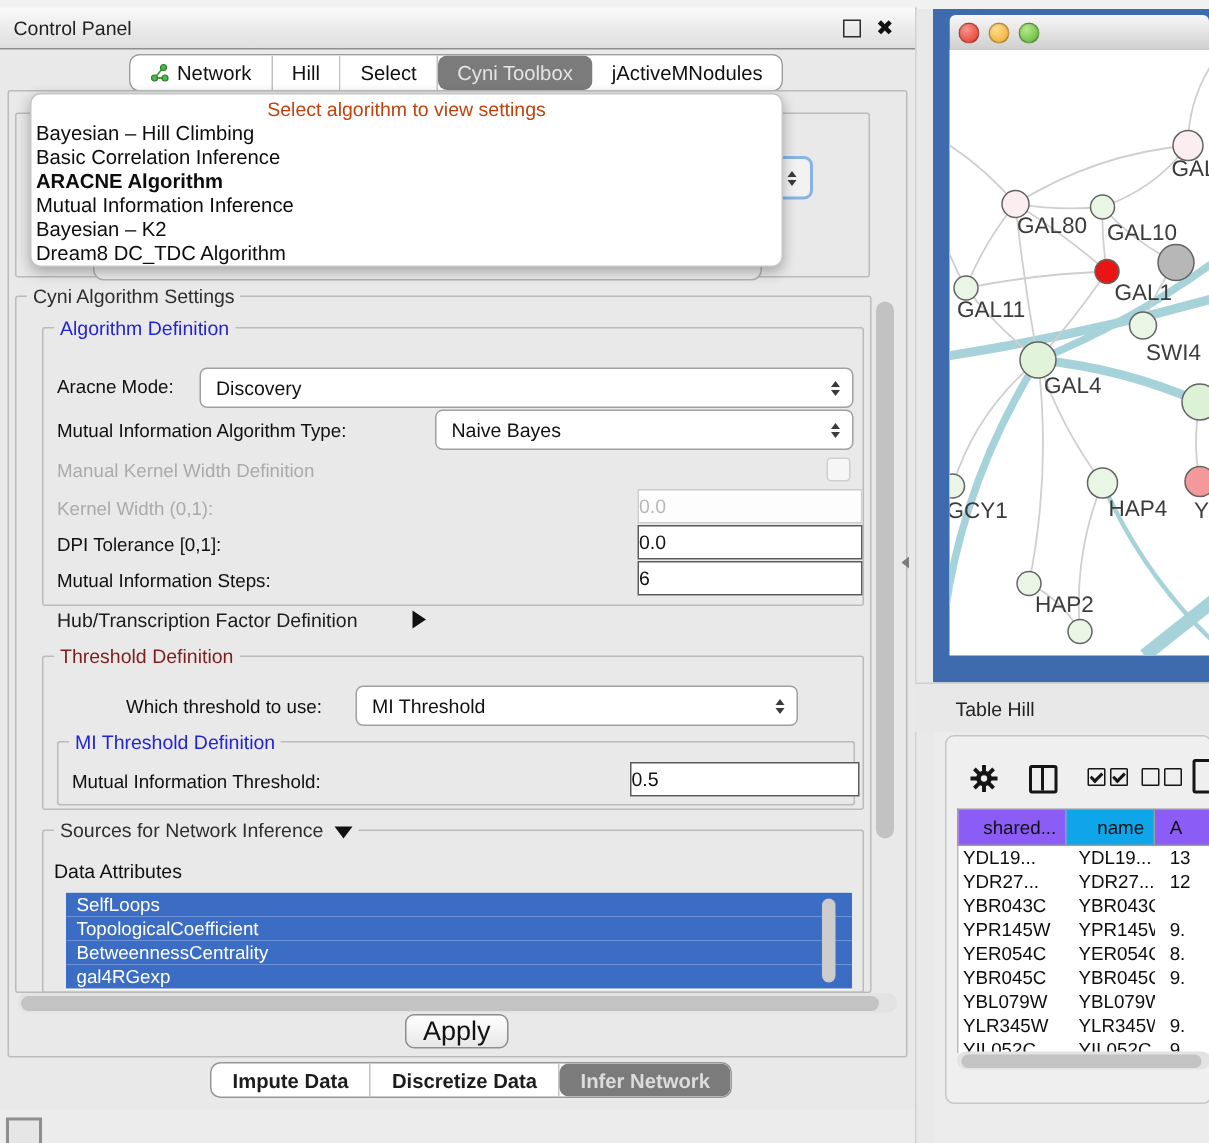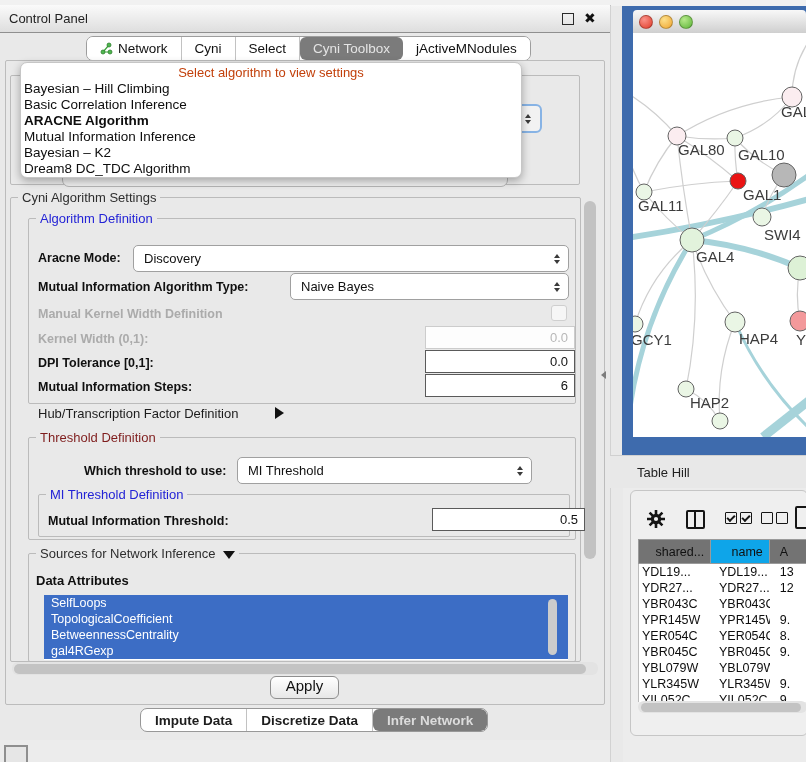--- a/index.html
+++ b/index.html
@@ -30,23 +30,23 @@
   .glabel.blue{color:#2323d6;}
   .glabel.green{color:#7f1d1d;}
   
   .combo{position:absolute;background:#fff;border:1px solid #a0a0a0;border-radius:5px;
          display:flex;align-items:center;font-size:13px;color:#111;}
   .combo .cv{margin-left:10px;flex:1;white-space:nowrap;overflow:hidden;}
   .stepper{width:14px;display:flex;flex-direction:column;align-items:center;margin-right:4px;}
   .tri-up{width:0;height:0;border-left:3.5px solid transparent;border-right:3.5px solid transparent;border-bottom:4.5px solid #3a3a3a;margin-bottom:2px;}
   .tri-dn{width:0;height:0;border-left:3.5px solid transparent;border-right:3.5px solid transparent;border-top:4.5px solid #3a3a3a;}
   .field{position:absolute;background:#fff;border:1px solid #5a5a5a;font-size:13px;color:#111;
-         text-align:right;display:flex;align-items:center;justify-content:flex-end;padding-right:6px;}
+         text-align:right;display:flex;align-items:center;justify-content:flex-start;padding-right:6px;}
   .field.dis{border-color:#cccccc;color:#b8b8b8;background:#fdfdfd;}
-  .lbl{position:absolute;font-size:12.5px;font-weight:bold;color:#101010;white-space:nowrap;}
+  .lbl{position:absolute;font-size:12.5px;font-weight:normal;color:#101010;white-space:nowrap;}
   .lbl.dis{color:#ababab;}
   .plain{position:absolute;font-size:13px;color:#1c1c1c;white-space:nowrap;}
   .chk{position:absolute;width:14px;height:14px;border:1px solid #cfcfcf;border-radius:3px;background:#f6f6f6;}
   
   .popup{left:20px;top:57px;width:500px;height:114px;background:#fff;border:1px solid #c6c6c6;
          border-radius:7px;box-shadow:0 3px 9px rgba(0,0,0,.3);z-index:30;overflow:hidden;}
   .popup .prompt{text-align:center;color:#c2410c;font-size:13px;height:16px;line-height:15px;margin-top:2px;}
   .popup-item{font-size:13.5px;line-height:16px;height:16px;padding-left:3px;color:#0d0d0d;white-space:nowrap;}
   .popup-item.hl{font-weight:bold;}
   .bgcombo{left:62px;top:150px;width:430px;height:30px;background:#ededed;border:1px solid #b3b3b3;
@@ -54,22 +54,22 @@
   .capcombo{left:514px;top:99px;width:24px;height:25px;background:#f2f2f2;border:2px solid #87b3e5;
             border-radius:6px;z-index:6;display:flex;align-items:center;justify-content:center;flex-direction:column;}
   
   .attrlist{left:44px;top:590px;width:524px;height:65px;background:#fff;overflow:hidden;}
   .attr-item{height:16px;line-height:16px;font-size:12.5px;color:#fff;background:#3c6dc5;padding-left:7px;}
   .vthumb{position:absolute;background:#c2c2c2;border-radius:6px;}
   .hscroll{position:absolute;background:#e3e3e3;border-radius:6px;}
   .hthumb{position:absolute;background:#c3c3c3;border-radius:5px;}
   
   .applybtn{left:270px;top:671px;width:67px;height:21px;border:1px solid #8e8e8e;border-radius:6px;
-            background:linear-gradient(#ffffff,#e7e7e7);display:flex;justify-content:center;
-            font-size:15px;color:#111;}
+            background:linear-gradient(#ffffff,#e7e7e7);display:flex;align-items:center;justify-content:center;
+            font-size:18px;color:#111;}
   .btabrow{left:140px;top:703px;height:22px;display:flex;background:#fff;border:1px solid #979797;
            border-radius:7px;overflow:hidden;}
   .btab{padding:0 14px;display:flex;align-items:center;font-size:13.5px;font-weight:600;color:#1d1d1d;
         border-right:1px solid #c2c2c2;}
   .btab:last-child{border-right:none;}
   .btab.sel{background:#7b7b7b;color:#dcdcdc;border-radius:6px;}
   
   .gutter{left:610px;top:6px;width:12px;height:756px;background:#e9e9e9;border-left:1px solid #d2d2d2;}
   .split-arrow{left:601px;top:371px;width:0;height:0;border-top:4px solid transparent;border-bottom:4px solid transparent;border-right:5px solid #7d7d7d;}
   .bluezone{left:622px;top:6px;width:184px;height:449px;background:#3e6bad;}
@@ -89,21 +89,21 @@
   .geric{left:15px;top:18px;}
   .colic{left:55px;top:19px;width:15px;height:15px;border:2.2px solid #151515;border-radius:2px;}
   .colic:before{content:"";position:absolute;left:6px;top:0;width:2.2px;height:15px;background:#151515;}
   .cb{width:10px;height:10px;border:1.8px solid #151515;border-radius:1px;display:inline-block;margin-right:3px;position:relative;}
   .cb.on:before{content:"";position:absolute;left:1px;top:2px;width:6px;height:3px;border-left:2px solid #151515;border-bottom:2px solid #151515;transform:rotate(-45deg);}
   .cbgrp{position:absolute;display:flex;}
   .docic{left:164px;top:15px;width:13px;height:19px;border:2.2px solid #151515;border-radius:2px;background:#efefef;}
   .ttable{left:7px;top:48px;width:169px;position:absolute;}
   .thead{display:flex;height:24px;border-top:1px solid #9a9a9a;border-left:1px solid #9a9a9a;}
   .th{border-right:1px solid #9a9a9a;border-bottom:1px solid #9a9a9a;font-size:12.5px;color:#111;
-      display:flex;align-items:center;justify-content:flex-end;padding-right:6px;box-sizing:border-box;background:#737373;}
+      display:flex;align-items:center;justify-content:flex-end;padding-right:6px;box-sizing:border-box;background:#8b5cf6;}
   .th.gray{background:#0ea5e9;}
   .tbody{background:#fff;height:138px;overflow:hidden;border-left:1px solid #bbb;}
   .trow{display:flex;height:16px;}
   .td{font-size:12.5px;color:#0e0e0e;white-space:nowrap;overflow:hidden;box-sizing:border-box;line-height:16px;}
   .miniwin{left:4px;top:745px;width:20px;height:17px;border:2px solid #8f8f8f;background:#e6e6e6;}
   svg text{font-family:"Liberation Sans","DejaVu Sans",sans-serif;}
 </style>
 </head>
 <body>
 
@@ -123,21 +123,21 @@
           <line x1="3" y1="10" x2="9" y2="3" stroke="#3aa33a" stroke-width="1.2"></line>
           <line x1="3" y1="10" x2="10" y2="10" stroke="#3aa33a" stroke-width="1.2"></line>
           <circle cx="3" cy="10" r="2" fill="#4db84d" stroke="#2e7d2e" stroke-width="0.8"></circle>
           <circle cx="9" cy="3" r="2" fill="#4db84d" stroke="#2e7d2e" stroke-width="0.8"></circle>
           <circle cx="10" cy="10" r="2" fill="#4db84d" stroke="#2e7d2e" stroke-width="0.8"></circle>
         </svg>
       </span>
       <span>Network</span>
     </div>
     <div class="tab">
-        <span>Cyni</span>
+        <span>Hill</span>
       </div>
     <div class="tab">
         <span>Select</span>
       </div>
     <div class="tab sel">
         <span>Cyni Toolbox</span>
       </div>
     <div class="tab">
         <span>jActiveMNodules</span>
       </div>
@@ -218,21 +218,21 @@
     <span class="cv">MI Threshold</span>
     <span class="stepper">
         <span class="tri-up"></span>
         <span class="tri-dn"></span>
       </span>
   </div>
   <div class="grp" style="left:38px;top:489px;width:530px;height:41px;">
     <span class="glabel blue">MI Threshold Definition</span>
   </div>
   <span class="lbl" style="left:48px;top:509px;">Mutual Information Threshold:</span>
-  <div class="field" style="left:420px;top:503px;width:145px;height:21px;margin-left:12px;">
+  <div class="field" style="left:420px;top:503px;width:145px;height:21px;">
     <span>0.5</span>
   </div>
 
   <div class="grp" style="left:28px;top:548px;width:546px;height:107px;">
     <span class="glabel">
       <span>Sources for Network Inference</span>
       <span style="display:inline-block;width:0;height:0;border-left:6px solid transparent;border-right:6px solid transparent;border-top:8px solid #111;vertical-align:-1px;margin-left:4px;"></span>
     </span>
   </div>
   <span class="lbl" style="left:36px;top:568px;font-size:13px;">Data Attributes</span>

